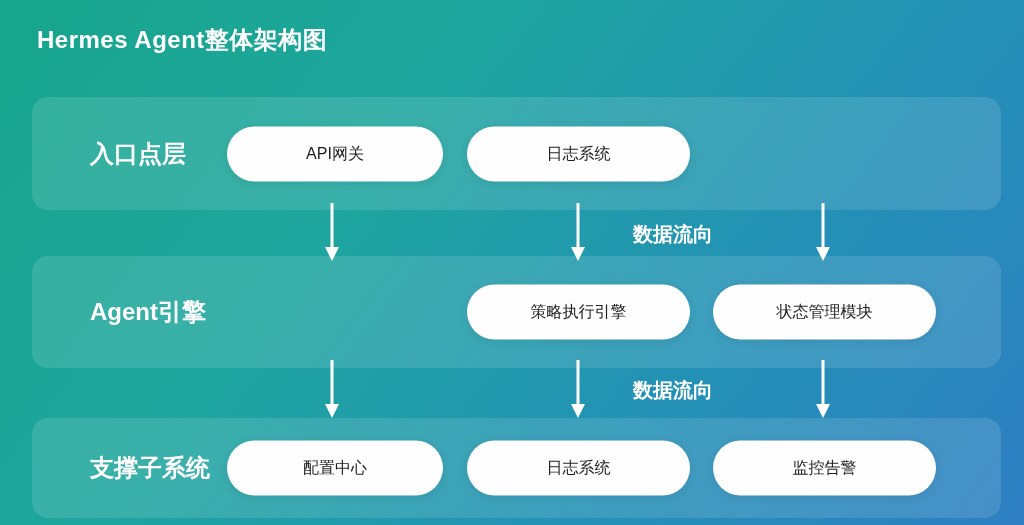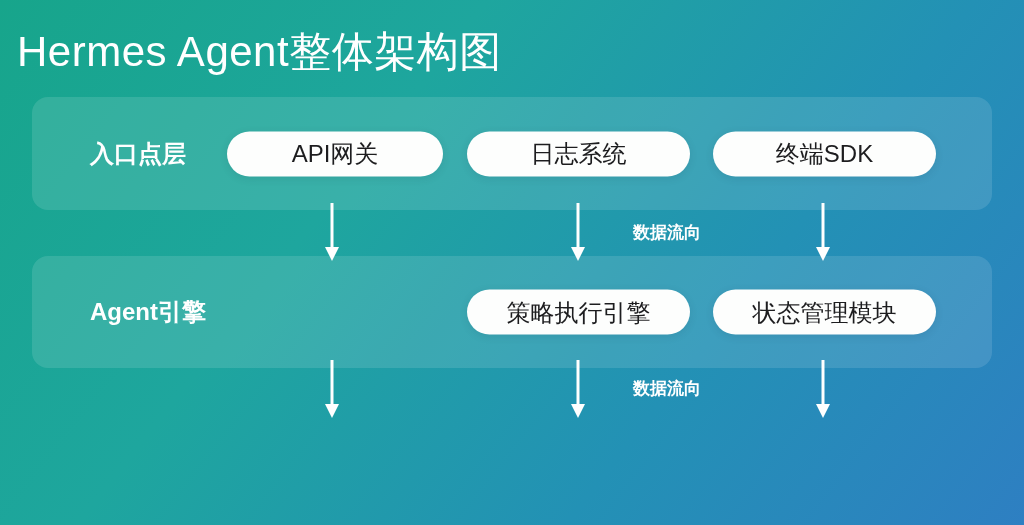--- a/index.html
+++ b/index.html
@@ -11,76 +11,76 @@
     position:relative;
     width:1024px; height:525px;
     overflow:hidden;
     background:linear-gradient(128deg,
       var(--bg1,#17a58b) 0%,
       var(--bg2,#1ea69e) 34%,
       var(--bg3,#2391b5) 68%,
       var(--bg4,#2e7fc2) 100%);
   }
   .page-title {
-    position:absolute; left:17px; top:24px;
-    font-size:42px; font-weight:400; color:#fff;
+    position:absolute; left:37px; top:24px;
+    font-size:24px; font-weight:700; color:#fff;
     letter-spacing:0.5px;
   }
   .layer-row {
     position:absolute; left:32px; width:960px;
     background:rgba(255,255,255,0.12);
     border-radius:16px;
+    padding-left:9px;
   }
   .row-entry   { top:97px;  height:113px; }
   .row-engine  { top:256px; height:112px;text-align:center; }
   .row-support { top:418px; height:100px; }
   .layer-label {
     position:absolute; left:58px; top:50%;
     transform:translateY(-50%);
     color:#fff; font-weight:700; font-size:24px;
     white-space:nowrap;
   }
   .node-pill {
     position:absolute; top:50%; transform:translateY(-50%);
-    height:45px; border-radius:28px;
+    height:55px; border-radius:28px;
     background:var(--pill-bg,#fdfefd);
     display:flex; align-items:center; justify-content:center;
-    font-size:24px; font-weight:500; color:var(--pill-fg,#1d1d1f);
+    font-size:16px; font-weight:500; color:var(--pill-fg,#1d1d1f);
     box-shadow:0 2px 8px rgba(0,40,60,0.10);
     white-space:nowrap;
   }
   .col1 { left:195px; width:216px; }
   .col2 { left:435px; width:223px; }
   .col3 { left:681px; width:223px; }
   .down-arrow { position:absolute; width:16px; height:58px; }
   .gap1 { top:203px; }
   .gap2 { top:360px; }
   .ax1 { left:324px; }
   .ax2 { left:570px; }
   .ax3 { left:815px; }
   .flow-label {
     position:absolute; left:633px;
-    color:#fff; font-size:17px; font-weight:600;
+    color:#fff; font-size:20px; font-weight:600;
     white-space:nowrap;
   }
   .fl1 { top:221px; }
   .fl2 { top:377px; }
 </style>
 </head>
 <body>
 
 <div id="stage" style="--bg1: #17a58b; --bg2: #1ea69e; --bg3: #2391b5; --bg4: #2e7fc2; --pill-bg: #fdfefd; --pill-fg: #1d1d1f;">
 
   <div class="page-title">Hermes Agent整体架构图</div>
 
   <div class="layer-row row-entry">
     <div class="layer-label">入口点层</div>
     <div class="node-pill col1">API网关</div>
     <div class="node-pill col2">日志系统</div>
-    <div class="node-pill col3">终端SDK</div>
   </div>
 
   <svg class="down-arrow gap1 ax1" viewBox="0 0 16 58">
     <line x1="8" y1="0" x2="8" y2="45" stroke="#ffffff" stroke-width="3"></line>
     <polygon points="1,44 15,44 8,58" fill="#ffffff"></polygon>
   </svg>
   <svg class="down-arrow gap1 ax2" viewBox="0 0 16 58">
     <line x1="8" y1="0" x2="8" y2="45" stroke="#ffffff" stroke-width="3"></line>
     <polygon points="1,44 15,44 8,58" fill="#ffffff"></polygon>
   </svg>
@@ -103,14 +103,20 @@
   <svg class="down-arrow gap2 ax2" viewBox="0 0 16 58">
     <line x1="8" y1="0" x2="8" y2="45" stroke="#ffffff" stroke-width="3"></line>
     <polygon points="1,44 15,44 8,58" fill="#ffffff"></polygon>
   </svg>
   <svg class="down-arrow gap2 ax3" viewBox="0 0 16 58">
     <line x1="8" y1="0" x2="8" y2="45" stroke="#ffffff" stroke-width="3"></line>
     <polygon points="1,44 15,44 8,58" fill="#ffffff"></polygon>
   </svg>
   <div class="flow-label fl2">数据流向</div>
 
+  <div class="layer-row row-support">
+    <div class="layer-label">支撑子系统</div>
+    <div class="node-pill col1">配置中心</div>
+    <div class="node-pill col2">日志系统</div>
+    <div class="node-pill col3">监控告警</div>
+  </div>
 
 </div>
 
 </body></html>

